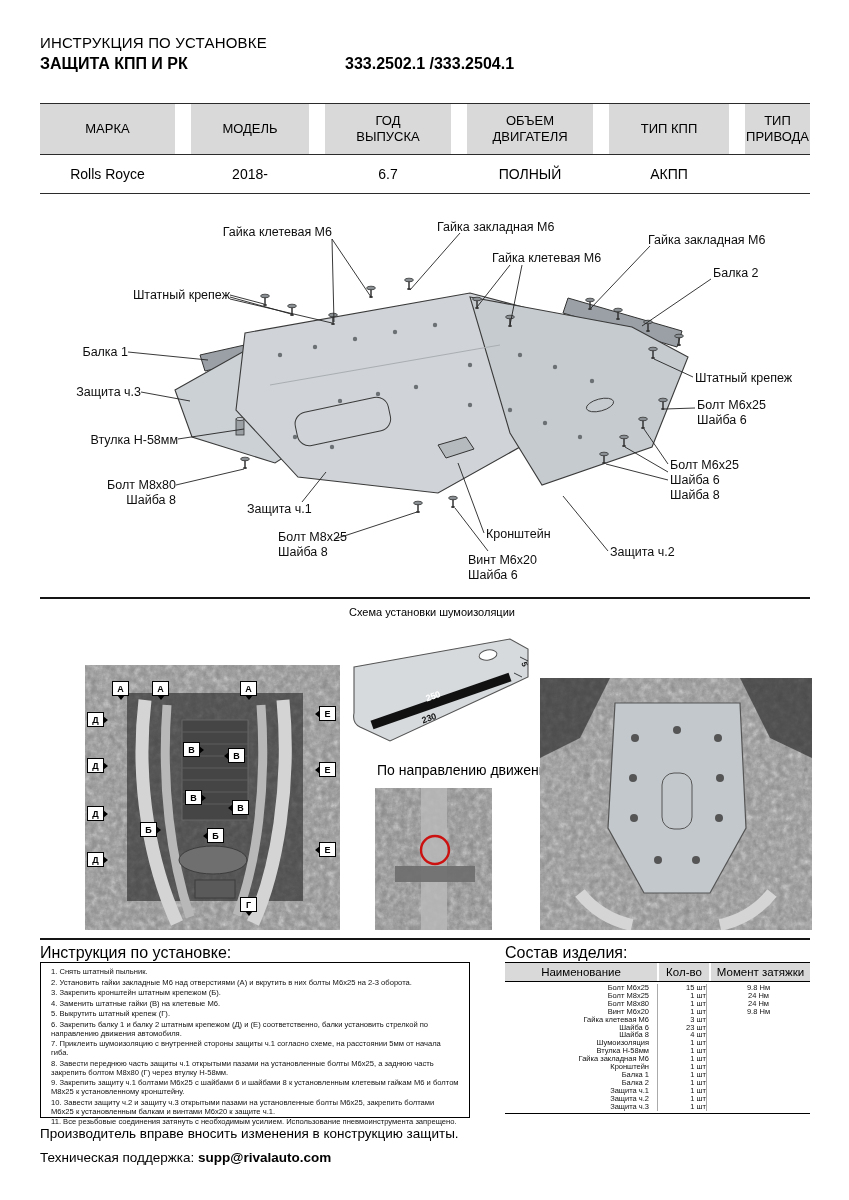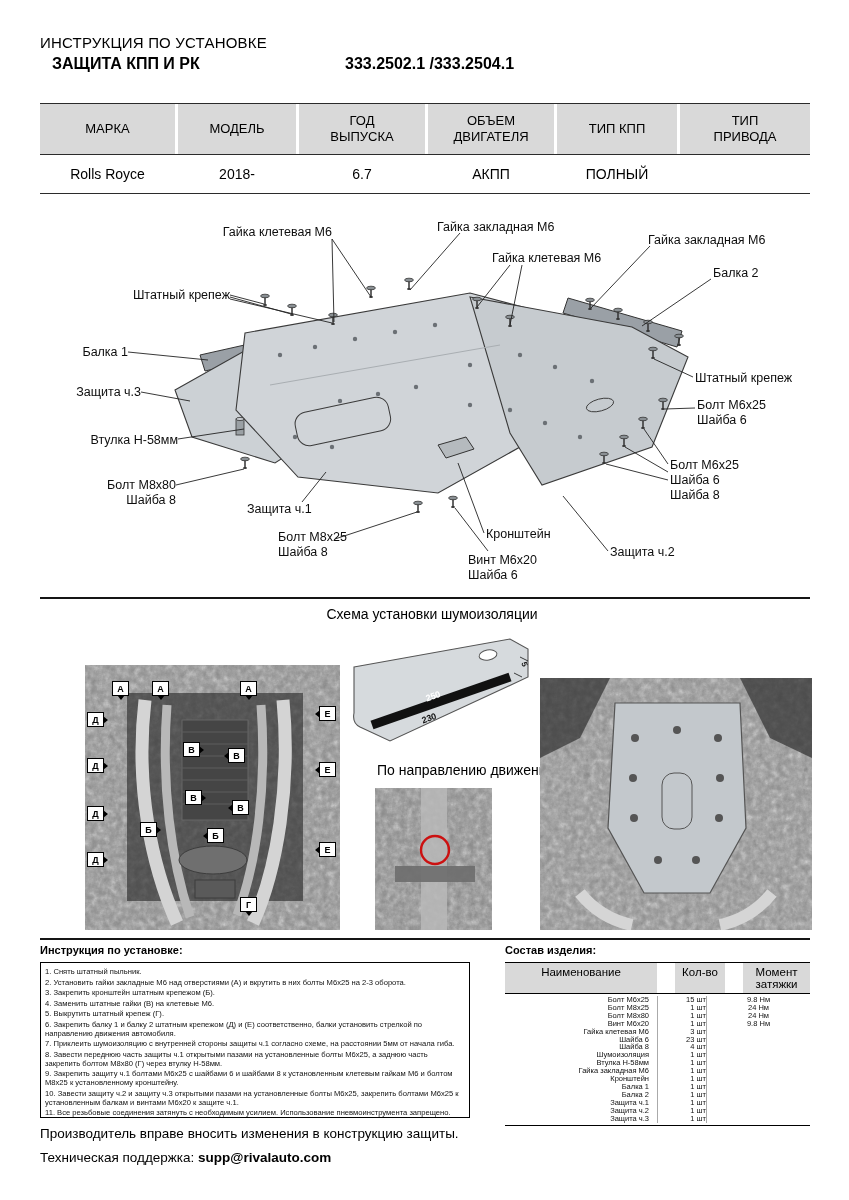--- a/index.html
+++ b/index.html
@@ -5,47 +5,47 @@
   html,body{margin:0;padding:0;background:#fff;}
   .page{position:relative;width:849px;height:1200px;background:#fff;overflow:hidden;
         font-family:"Liberation Sans",sans-serif;color:#000;}
   .abs{position:absolute;}
   
   .doc-title{font-size:15px;letter-spacing:.2px;}
   .doc-subtitle{font-size:16px;font-weight:bold;}
   .part-numbers{font-size:16px;font-weight:bold;}
   
   .vtable{position:absolute;left:40px;top:103px;width:770px;border-top:1.4px solid #2b2b2b;border-bottom:1.4px solid #2b2b2b;}
-  .vhead,.vrow{display:grid;grid-template-columns:135px 118px 126px 126px 120px 1fr;column-gap:3px;}
+  .vhead,.vrow{display:grid;grid-template-columns:135px 118px 126px 126px 120px 1fr;column-gap:16px;}
   .vhead{border-bottom:1.4px solid #2b2b2b;}
   .vh{background:#d9d9d9;height:50px;display:flex;align-items:center;justify-content:center;
       font-size:13px;text-align:center;white-space:pre-line;line-height:1.25;}
   .vc{height:38px;display:flex;align-items:center;justify-content:center;font-size:14px;}
   
   .diagram{position:absolute;left:40px;top:205px;width:770px;height:392px;}
   .dlabel{position:absolute;font-size:12.5px;line-height:1.18;white-space:pre-line;color:#0d0d0d;}
   .r{text-align:right;}
   
   .divider{position:absolute;left:40px;width:770px;height:2.4px;background:#151515;}
-  .section-title{position:absolute;left:15px;right:0;text-align:center;font-size:14px;}
+  .section-title{position:absolute;left:15px;right:0;text-align:center;font-size:11px;}
   .direction-label{position:absolute;font-size:14px;}
   .photo{position:absolute;overflow:hidden;}
   .marker{position:absolute;width:15px;height:13px;background:#fff;border:1.3px solid #000;
           display:flex;align-items:center;justify-content:center;font-size:9px;font-weight:bold;z-index:3;}
   .marker::after{content:"";position:absolute;width:0;height:0;border:4px solid transparent;}
   .m-down::after{top:100%;left:50%;transform:translateX(-50%);border-top:5px solid #000;}
   .m-right::after{left:100%;top:50%;transform:translateY(-50%);border-left:5px solid #000;}
   .m-left::after{right:100%;top:50%;transform:translateY(-50%);border-right:5px solid #000;}
   
-  .block-title{font-size:11px;font-weight:bold;}
+  .block-title{font-size:16px;font-weight:normal;}
   .steps-box{position:absolute;left:40px;top:962px;width:430px;height:156px;border:1px solid #000;
-             box-sizing:border-box;padding:4px 4px;}
+             box-sizing:border-box;padding:4px 10px;}
   .step{font-size:7.6px;line-height:9px;margin-bottom:1.5px;color:#111;}
   .parts{position:absolute;left:505px;top:962px;width:305px;}
-  .phead{display:grid;grid-template-columns:152px 50px 1fr;column-gap:18px;
+  .phead{display:grid;grid-template-columns:152px 50px 1fr;column-gap:2px;
          border-top:1.6px solid #000;border-bottom:1.1px solid #000;}
   .ph{background:#d9d9d9;font-size:11.5px;text-align:center;padding:3px 0;}
   .pbody{border-bottom:1.6px solid #000;padding:2px 0;}
   .prow{display:grid;grid-template-columns:152px 50px 1fr;}
   .prow div{font-size:7.5px;line-height:7.9px;color:#111;}
   .pn{text-align:right;padding-right:8px;}
   .pq{text-align:right;border-left:.7px solid #aaa;border-right:.7px solid #aaa;}
   .pt{text-align:center;}
   
   .footer-line{font-size:13.5px;}
@@ -69,41 +69,41 @@
       <line x1="0" y1="0" x2="0" y2="-9" stroke="#333" stroke-width="1.5"></line>
       <ellipse cx="0" cy="-9" rx="4.4" ry="1.8" fill="#8a9094" stroke="#333" stroke-width="0.8"></ellipse>
       <ellipse cx="0" cy="0" rx="2" ry="1" fill="#333"></ellipse>
     </g>
   </defs>
 </svg>
 
 <div class="page">
 
   <div class="abs doc-title" style="left:40px;top:34px">ИНСТРУКЦИЯ ПО УСТАНОВКЕ</div>
-  <div class="abs doc-subtitle" style="left:52px;top:55px">ЗАЩИТА КПП И РК</div>
+  <div class="abs doc-subtitle" style="left:40px;top:55px">ЗАЩИТА КПП И РК</div>
   <div class="abs part-numbers" style="left:345px;top:55px">333.2502.1 /333.2504.1</div>
 
   <div class="vtable">
     <div class="vhead">
         <div class="vh">МАРКА</div>
         <div class="vh">МОДЕЛЬ</div>
         <div class="vh">ГОД
 ВЫПУСКА</div>
         <div class="vh">ОБЪЕМ
 ДВИГАТЕЛЯ</div>
         <div class="vh">ТИП КПП</div>
         <div class="vh">ТИП
 ПРИВОДА</div>
       </div>
     <div class="vrow">
         <div class="vc">Rolls Royce</div>
         <div class="vc">2018-</div>
         <div class="vc">6.7</div>
+        <div class="vc">ПОЛНЫЙ</div>
         <div class="vc">АКПП</div>
-        <div class="vc">ПОЛНЫЙ</div>
       </div>
   </div>
 
   <div class="diagram">
     <svg width="770" height="392">
 
       <polygon points="160,150 325,113 330,128 165,166" fill="#9aa0a6" stroke="#333" stroke-width="1"></polygon>
       <polygon points="528,93 642,126 637,142 523,108" fill="#9aa0a6" stroke="#333" stroke-width="1"></polygon>
 
       <polygon points="135,185 215,140 300,123 318,205 235,258 152,232" fill="#ccd1d5" stroke="#3a3a3a" stroke-width="1.1"></polygon>

